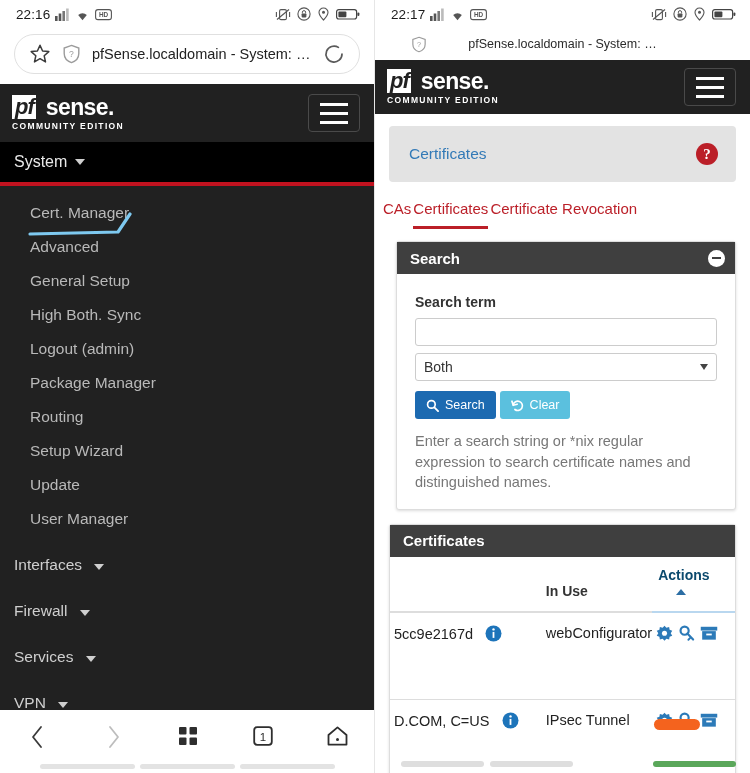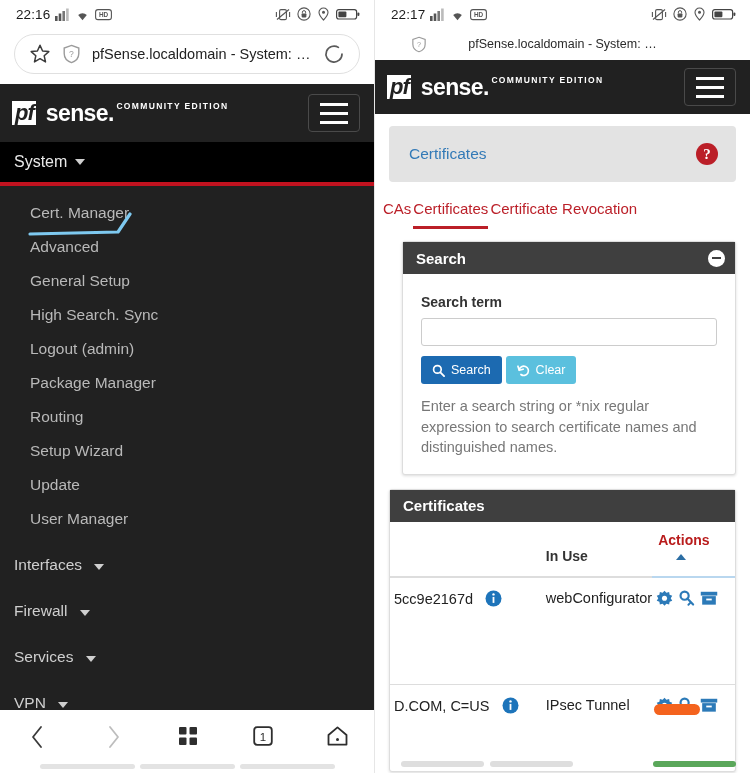--- a/index.html
+++ b/index.html
@@ -48,21 +48,21 @@
     width: 100%; text-align: center; font-size: 12.5px; color: #2b2b2b;
     white-space: nowrap; overflow: hidden; text-overflow: ellipsis;
   }
 
   
   .pf-navbar {
     background: #212121; height: 54px; display: flex; align-items: center;
     justify-content: space-between; padding: 0 14px 0 12px;
   }
   .pf-navbar.tall { height: 58px; }
-  .pf-logo { display: flex; flex-direction: row; gap: 2px; }
+  .pf-logo { display: flex; flex-direction: column; gap: 2px; }
   .pf-logo-row { display: flex; align-items: center; }
   .pf-pf {
     background: #fff; color: #212121; font-weight: bold; font-size: 22px;
     line-height: 22px; padding: 1px 2px 1px 3px; font-style: italic;
     letter-spacing: -1px;
   }
   .pf-sense {
     color: #fff; font-weight: bold; font-size: 23px; line-height: 23px;
     letter-spacing: -.6px; padding-left: 10px;
   }
@@ -130,21 +130,21 @@
   }
   .tabs {
     display: flex; align-items: flex-end; gap: 2px; padding: 18px 0 0 8px;
   }
   .tab {
     color: #bb1f28; font-size: 15px; padding-bottom: 9px; border-bottom: 3px solid transparent;
   }
   .tab.active { border-bottom-color: #bb1f28; }
 
   .panel {
-    margin: 12px 14px 0 27px; background: #fff;
+    margin: 12px 14px 0 21px; background: #fff;
     border: 1px solid #ddd; border-radius: 3px;
     box-shadow: 0 1px 3px rgba(0,0,0,.14);
   }
   .panel-head {
     background: #3f3f3f; color: #fff; height: 32px; display: flex;
     align-items: center; justify-content: space-between; padding: 0 10px 0 13px;
     font-size: 15px; font-weight: bold;
   }
   .collapse-dot {
     width: 17px; height: 17px; border-radius: 50%; background: #fff;
@@ -183,34 +183,34 @@
 
   
   .table-panel { margin: 14px 14px 0 14px; }
   .tbl-wrap { overflow: hidden; }
   .tbl { width: 100%; border-collapse: collapse; table-layout: fixed; }
   .tbl th {
     font-size: 14px; color: #333; padding: 10px 4px 12px 4px; font-weight: bold;
     border-bottom: 2px solid #ddd; text-align: left; vertical-align: bottom;
   }
   .tbl th.actions-th {
-    color: #b91c1c; border-bottom-color: #b9d7ef; text-align: left;
+    color: #0c4a6e; border-bottom-color: #b9d7ef; text-align: left;
     padding-left: 6px;
     margin-left: 22px;
   }
   .sort-caret {
     display: inline-block; margin-left: 18px; vertical-align: middle;
     border-left: 5px solid transparent; border-right: 5px solid transparent;
     border-bottom: 6px solid #2c6ea4;
   }
   .tbl td {
     font-size: 14.5px; color: #222; padding: 12px 4px; vertical-align: top;
     border-bottom: 1px solid #ddd;
   }
-  .tbl tr.row1 td { height: 108px; }
+  .tbl tr.row1 td { height: 88px; }
   .tbl tr.row2 td { height: 86px; border-bottom: none; }
   .name-cell { white-space: nowrap; overflow: hidden; }
   .info-ico { display: inline-block; margin-left: 8px; vertical-align: -3px; }
   .act-cell { position: relative; }
   .acts { display: flex; gap: 5px; align-items: center; }
   .annot-orange {
     position: absolute; left: 2px; top: 19px; width: 46px; height: 11px;
     background: #f4631e; border-radius: 6px;
   }
   .green-bar {
@@ -331,21 +331,21 @@
       <div class="menu-item">
         <span>Cert. Manager</span>
         <span class="annot-check">
           <svg width="112" height="26" viewBox="0 0 112 26">
               <path d="M4 22 L92 20 L104 2" fill="none" stroke="#7ec9f0" stroke-width="3.2" stroke-linecap="round" stroke-linejoin="round"></path>
             </svg>
         </span>
       </div>
       <div class="menu-item">Advanced</div>
       <div class="menu-item">General Setup</div>
-      <div class="menu-item">High Search. Sync</div>
+      <div class="menu-item">High Both. Sync</div>
       <div class="menu-item">Logout (admin)</div>
       <div class="menu-item">Package Manager</div>
       <div class="menu-item">Routing</div>
       <div class="menu-item">Setup Wizard</div>
       <div class="menu-item">Update</div>
       <div class="menu-item">User Manager</div>
 
       <div class="menu-spacer"></div>
 
       <div class="menu-item toplevel">
@@ -511,20 +511,26 @@
       <div class="panel">
         <div class="panel-head">
           <span>Search</span>
           <span class="collapse-dot">
               <i></i>
             </span>
         </div>
         <div class="panel-body">
           <div class="field-label">Search term</div>
           <input class="txt-input" type="text" value="" placeholder="" style="">
+          <div class="sel-wrap">
+            <div class="sel-input">
+              <span>Both</span>
+            </div>
+            <span class="sel-caret"></span>
+          </div>
           <div class="btn-row">
             <div class="btn btn-primary">
               <span>
                 <svg width="13" height="13" viewBox="0 0 14 14">
                     <circle cx="5.8" cy="5.8" r="4.1" fill="none" stroke="#fff" stroke-width="1.8"></circle>
                     <path d="M9 9 L13 13" stroke="#fff" stroke-width="2" stroke-linecap="round"></path>
                   </svg>
               </span>
               <span>Search</span>
             </div>

